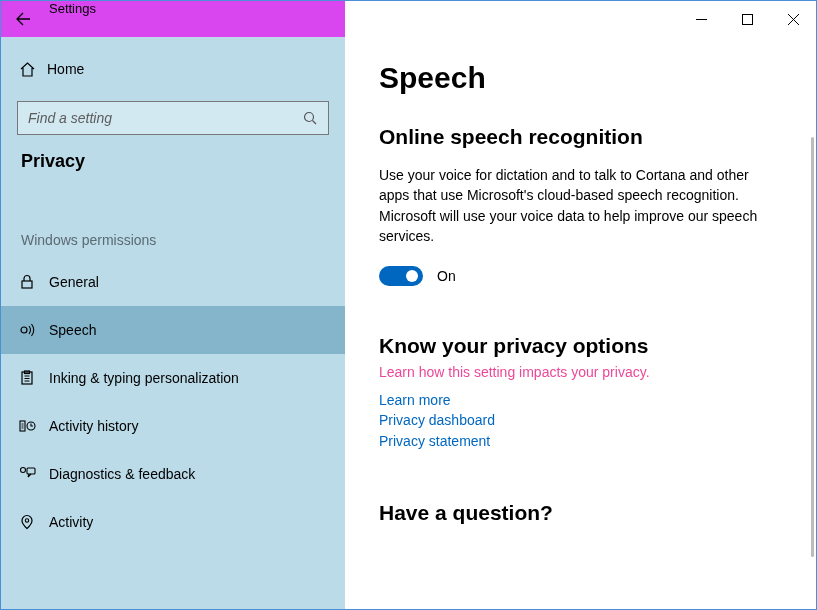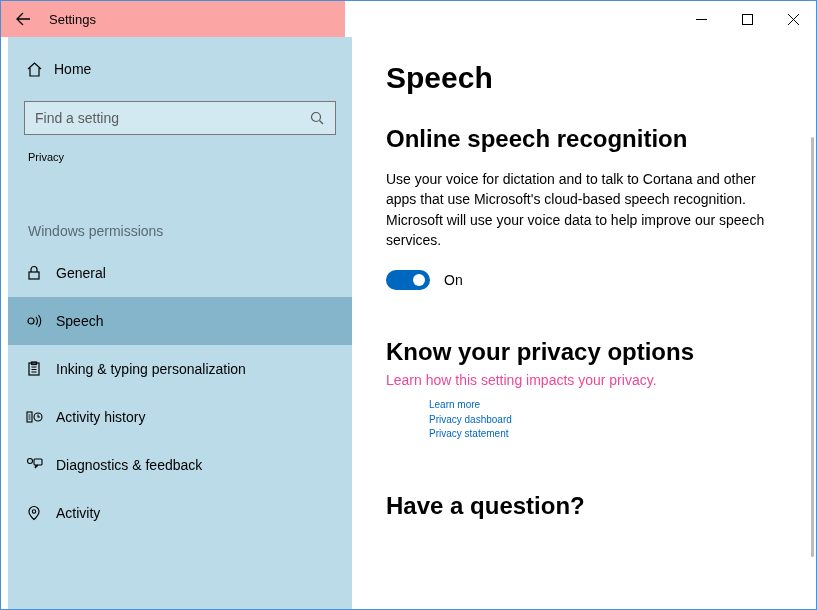--- a/index.html
+++ b/index.html
@@ -13,22 +13,21 @@
     overflow: hidden;
     border: 1px solid #4a90d9;
   }
   .titlebar {
     height: 36px;
     display: flex;
     align-items: center;
   }
   .titlebar .left {
     display: flex;
-    align-items: center;
-    background: #fca5a5;
+    background: #d946ef;
     width: 344px;
     height: 100%;
   }
   .titlebar .back {
     width: 44px;
     height: 36px;
     display: flex;
     align-items: center;
     justify-content: center;
     cursor: default;
@@ -48,21 +47,20 @@
     width: 46px;
     height: 36px;
     display: flex;
     align-items: center;
     justify-content: center;
     cursor: default;
   }
   .layout {
     display: flex;
     height: calc(100% - 36px);
-    padding-left: 7px;
   }
   .sidebar {
     width: 344px;
     background: #bcdbe8;
     padding-top: 12px;
     overflow: hidden;
   }
   .home-row {
     display: flex;
     align-items: center;
@@ -82,26 +80,27 @@
     color: #535353;
     justify-content: space-between;
   }
   .search-box input {
     background: transparent;
     border: none;
     outline: none;
     font-size: 14px;
     color: #000000;
     width: 90%;
+    font-style: italic;
   }
   .search-box input::placeholder { color: #5c5c5c; }
   .category {
     padding: 2px 16px 20px 20px;
-    font-weight: 400;
-    font-size: 11px;
+    font-weight: 700;
+    font-size: 18px;
   }
   .section-header {
     padding: 40px 0 10px 20px;
     color: #5a6a72;
     font-size: 14px;
   }
   .nav-item {
     display: flex;
     align-items: center;
     height: 48px;
@@ -124,21 +123,21 @@
     padding: 24px 34px 0 34px;
     position: relative;
     overflow: hidden;
   }
   .content h1 {
     font-size: 30px;
     font-weight: 600;
     margin-bottom: 30px;
   }
   .content h2 {
-    font-size: 24px;
+    font-size: 21px;
     font-weight: 600;
     margin-bottom: 16px;
   }
   .content p.body {
     font-size: 14px;
     line-height: 1.45;
     margin-bottom: 20px;
     max-width: 420px;
   }
   .toggle-row {
@@ -165,24 +164,23 @@
     right: 5px;
   }
   .section2 h2 { margin-bottom: 6px; }
   .muted {
     color: #ec4899;
     font-size: 14px;
     margin-bottom: 10px;
   }
   .link {
     color: #0067c0;
-    font-size: 10px;
+    font-size: 14px;
     line-height: 1.45;
     cursor: default;
-    margin-left: 43px;
   }
   .scrollbar {
     position: absolute;
     right: 2px;
     top: 100px;
     width: 3px;
     height: 420px;
     background: #bcbcbc;
     border-radius: 2px;
   }

